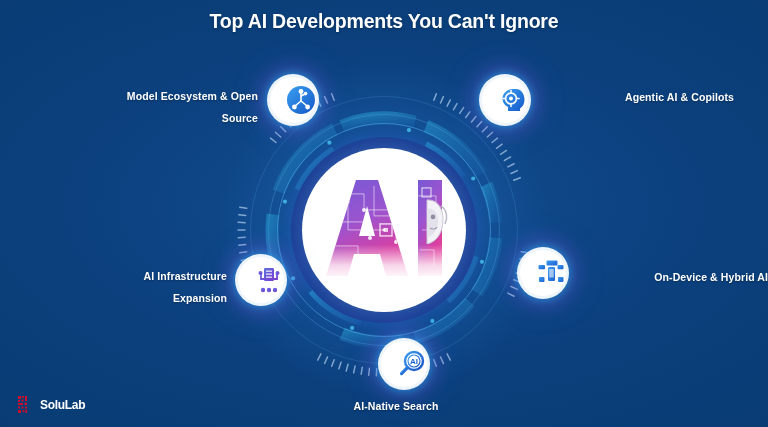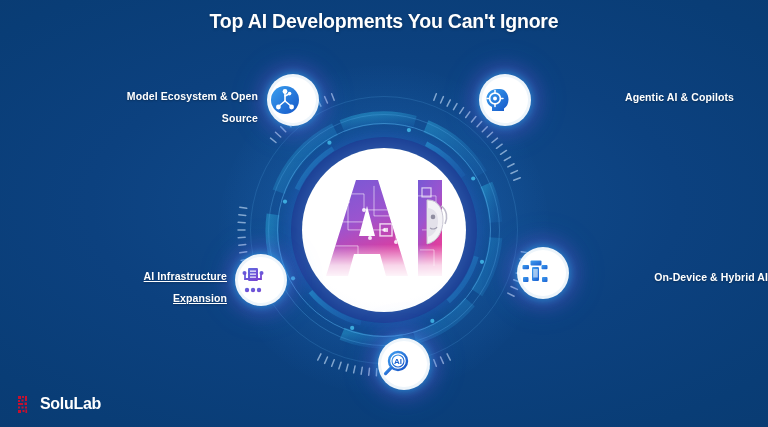--- a/index.html
+++ b/index.html
@@ -81,21 +81,21 @@
   }
 
   
   .node {
     position: absolute;
     width: 46px; height: 46px;
     border-radius: 50%;
     background: #ffffff;
     display: flex;
     align-items: center;
-    justify-content: flex-start;
+    justify-content: flex-end;
     box-shadow:
       0 0 0 3px rgba(255,255,255,.92),
       0 0 10px 4px rgba(0,225,255,.45),
       0 0 20px 8px rgba(180,60,230,.30),
       0 0 30px 12px rgba(60,140,255,.18);
   }
   .node svg { display: block; }
 
   
   .node-label {
@@ -116,21 +116,21 @@
   #logo {
     position: absolute;
     left: 18px;
     bottom: 14px;
     display: flex;
     align-items: center;
     gap: 5px;
   }
   #logo-text {
     color: #ffffff;
-    font-size: 16px;
+    font-size: 12px;
     font-weight: bold;
     letter-spacing: -0.3px;
   }
 </style>
 </head>
 <body>
 
 <div id="infographic">
 
   <div id="title">Top AI Developments You Can't Ignore</div>
@@ -327,21 +327,21 @@
       </g>
       <g fill="url(#nodeG3)">
         <circle cx="6.5" cy="8" r="2"></circle>
           <circle cx="23.5" cy="8" r="2"></circle>
         <circle cx="9" cy="25" r="2.2"></circle>
           <circle cx="15" cy="25" r="2.2"></circle>
           <circle cx="21" cy="25" r="2.2"></circle>
       </g>
     </svg>
   </div>
-  <div class="node-label label-right-align" style="left:95px; top:265px; width:132px;text-decoration:underline;">AI Infrastructure
+  <div class="node-label label-right-align" style="left:95px; top:265px; width:132px;">AI Infrastructure
 Expansion</div>
 
   <div class="node" style="left:520px; top:250px;">
     <svg width="30" height="30" viewBox="0 0 30 30">
       <defs>
         <linearGradient id="nodeG4" x1="0" y1="0" x2="1" y2="1">
           <stop offset="0%" stop-color="#3f9ef0"></stop>
             <stop offset="100%" stop-color="#1a5fd0"></stop>
         </linearGradient>
       </defs>
@@ -370,20 +370,21 @@
           <stop offset="0%" stop-color="#3f9ef0"></stop>
             <stop offset="100%" stop-color="#1550c4"></stop>
         </linearGradient>
       </defs>
       <circle cx="17" cy="12" r="9" fill="none" stroke="url(#nodeG5)" stroke-width="2.4"></circle>
       <circle cx="17" cy="12" r="6" fill="none" stroke="url(#nodeG5)" stroke-width="1.1"></circle>
       <text x="17" y="15.4" font-family="Liberation Sans, sans-serif" font-size="8" font-weight="bold" fill="#1b63d0" text-anchor="middle">AI</text>
       <path d="M10.3 18.6 L4.5 24.6" stroke="url(#nodeG5)" stroke-width="3.2" stroke-linecap="round"></path>
     </svg>
   </div>
+  <div class="node-label label-center" style="left:316px; top:395px; width:160px;">AI-Native Search</div>
 
   <div id="logo">
     <svg width="17" height="17" viewBox="0 0 17 17">
       <g fill="#c8102e">
         <rect x="0" y="0" width="3" height="3"></rect>
         <rect x="4" y="0" width="2" height="2"></rect>
         <rect x="7" y="0" width="2" height="5"></rect>
         <rect x="0" y="4" width="2" height="2"></rect>
         <rect x="3.5" y="3.5" width="2" height="2"></rect>
         <rect x="0" y="7" width="5" height="2"></rect>

